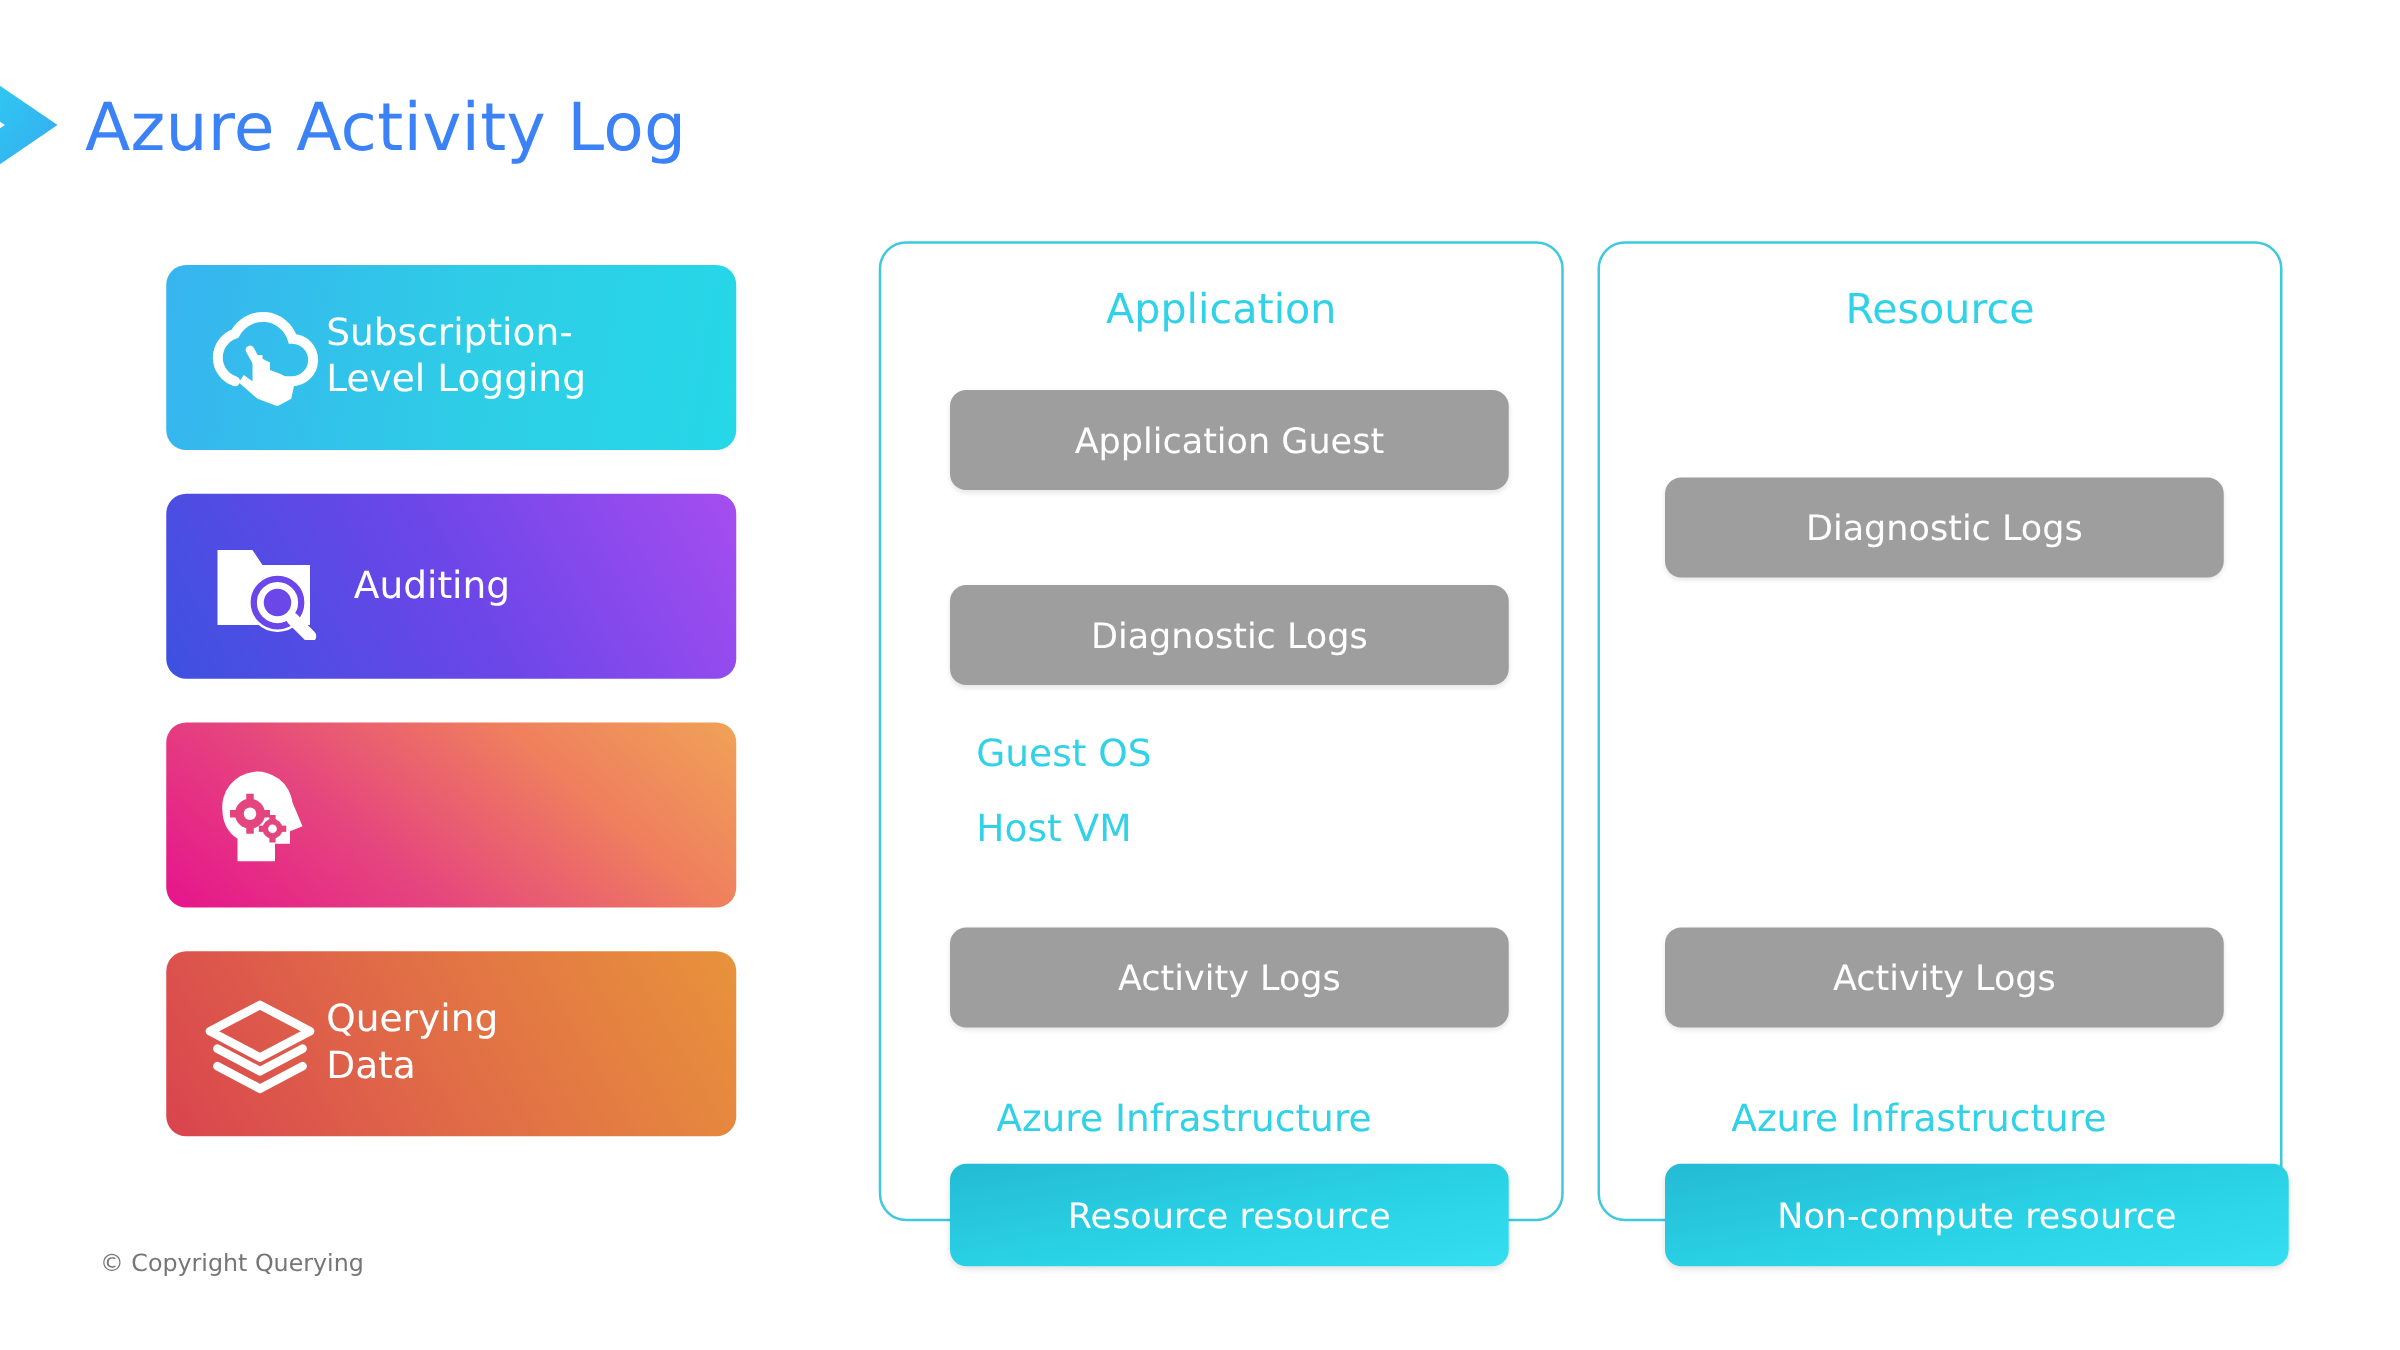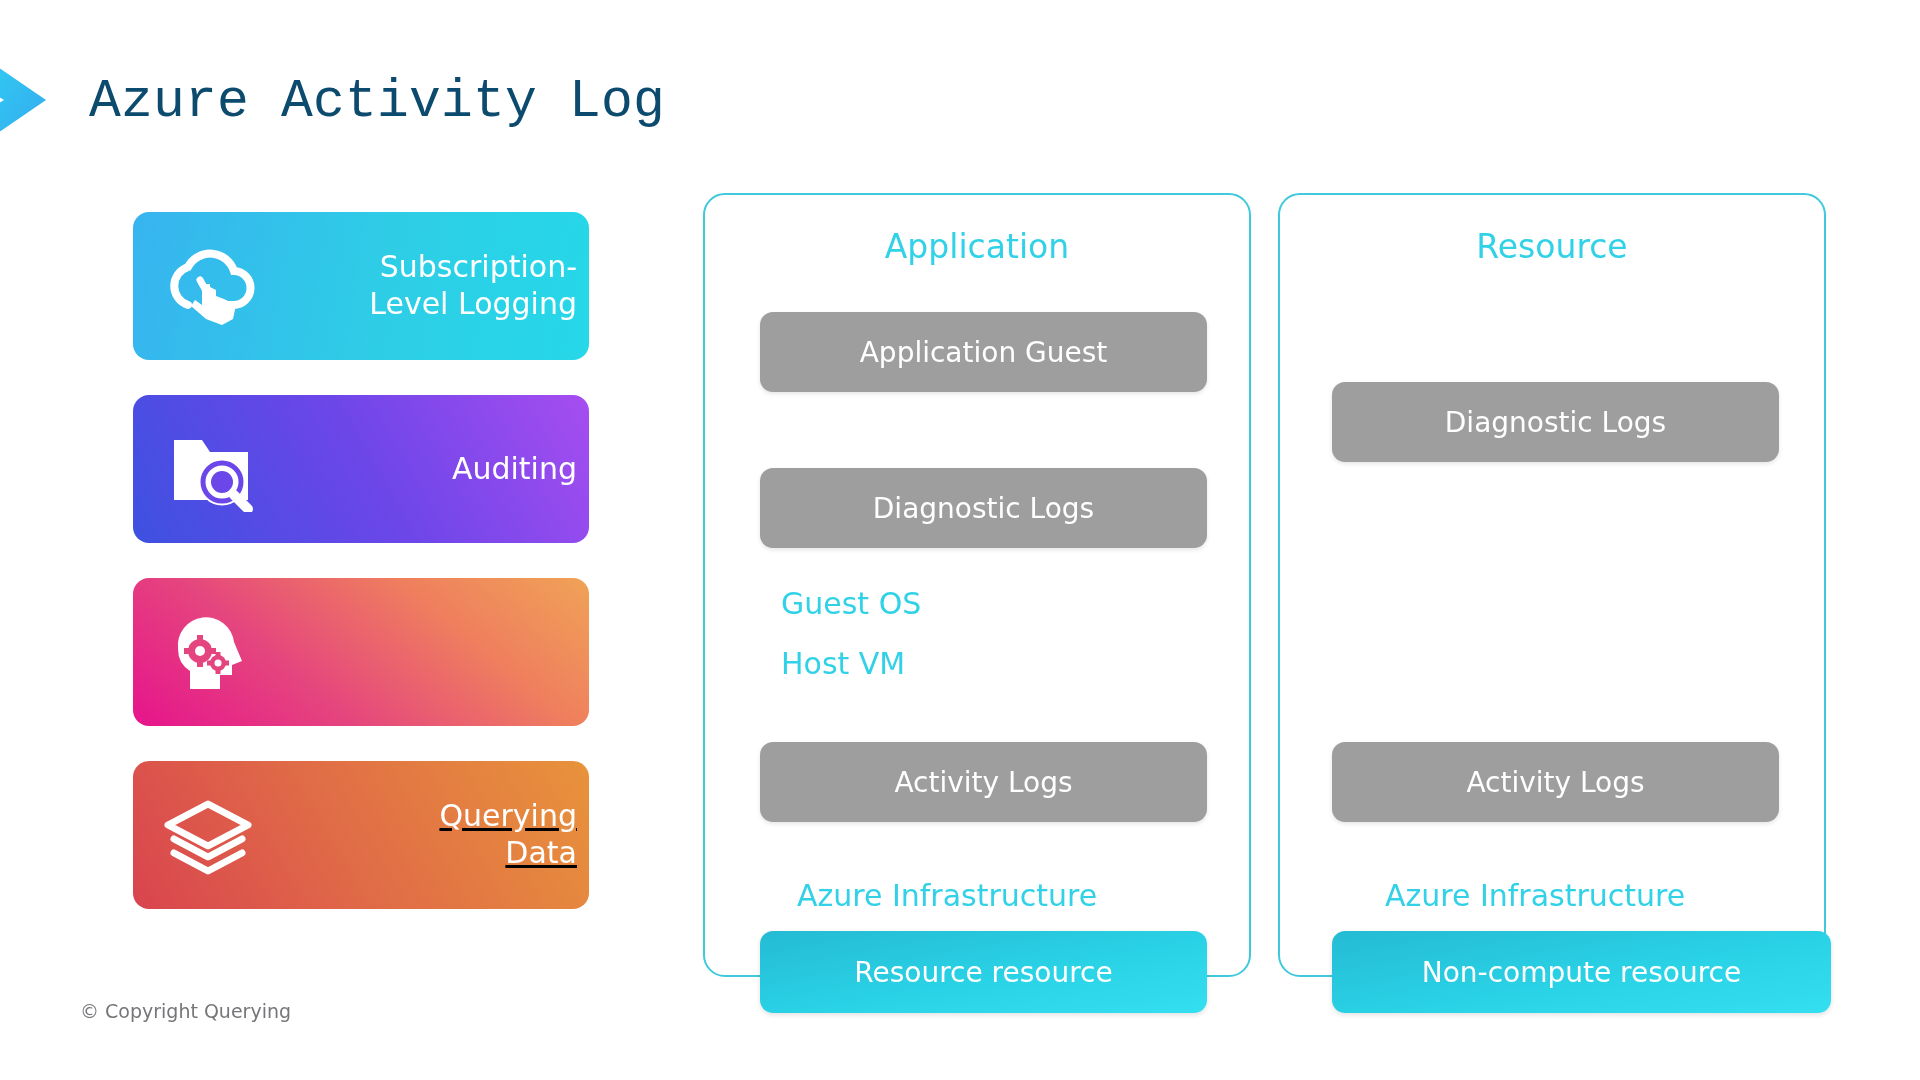--- a/index.html
+++ b/index.html
@@ -23,37 +23,35 @@
   .chevron-mark {
     position: absolute;
     left: -36px;
     top: 48px;
     width: 82px;
     height: 104px;
   }
 
   .slide-title {
     position: absolute;
-    left: 89px;
+    left: 68px;
     top: 72px;
     font-size: 53px;
     font-weight: 400;
     letter-spacing: 0.2px;
-    color: #0c4a6e;
+    color: #3b82f6;
     white-space: nowrap;
-    font-family: Liberation Mono, monospace;
   }
 
   
   .feature-list {
     position: absolute;
     left: 133px;
     top: 212px;
     width: 456px;
-    text-align: right;
   }
 
   .feature-card {
     position: relative;
     width: 456px;
     height: 148px;
     border-radius: 16px;
     margin-bottom: 35px;
     display: flex;
     align-items: center;
@@ -67,21 +65,20 @@
   }
   .feature-card.card-audit {
     background: linear-gradient(60deg, #3d51e0 0%, #6b46e8 50%, #a64df0 100%);
     gap: 22px;
   }
   .feature-card.card-retention {
     background: linear-gradient(40deg, #e6148c 0%, #e5457e 35%, #ef7f5e 70%, #f0a257 100%);
   }
   .feature-card.card-query {
     background: linear-gradient(60deg, #d9444f 0%, #e06b47 45%, #e8933b 100%);
-    text-decoration: underline;
   }
 
   .feature-icon {
     flex: 0 0 auto;
     width: 106px;
     margin-left: 22px;
     display: flex;
     align-items: center;
     justify-content: center;
   }

